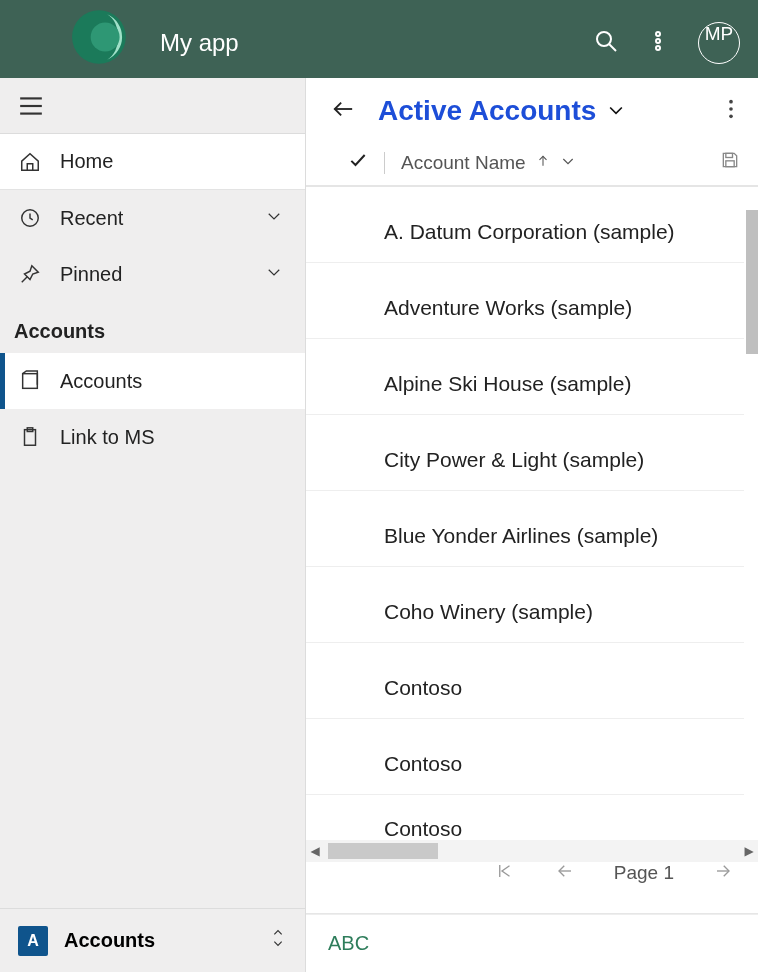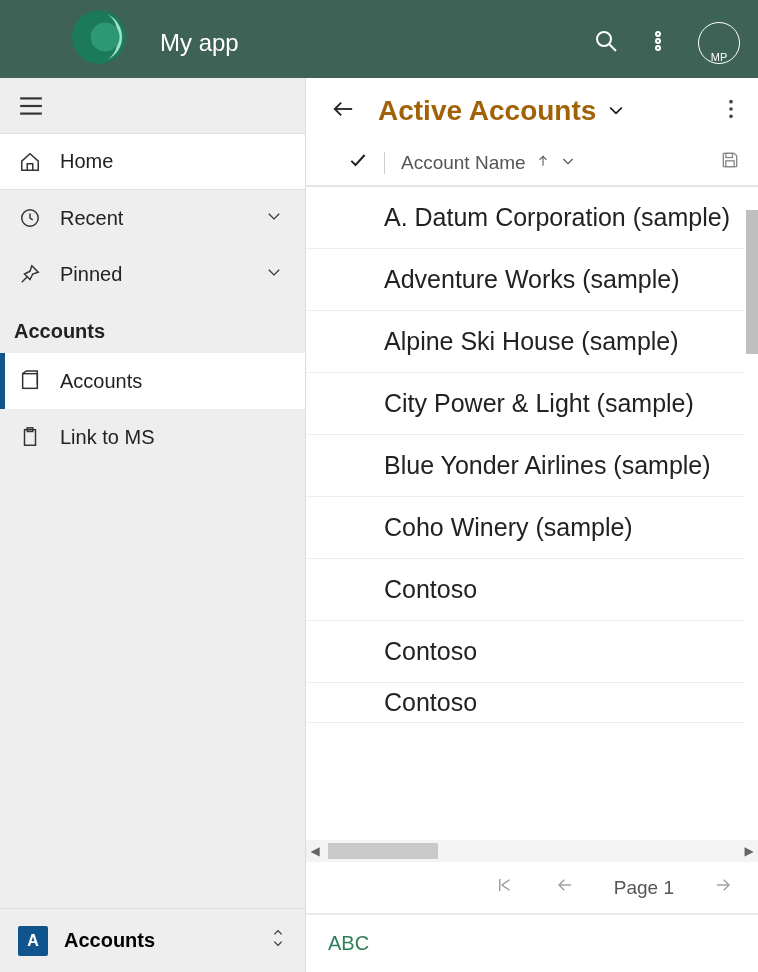--- a/index.html
+++ b/index.html
@@ -31,22 +31,22 @@
     margin-left: auto;
     display: flex;
     align-items: center;
     gap: 28px;
   }
   .search-icon svg, .more-v svg { width: 24px; height: 24px; stroke: #fff; fill: none; stroke-width: 2; }
   .avatar {
     width: 42px; height: 42px;
     border: 1.5px solid #fff;
     border-radius: 50%;
-    display: flex; align-items: flex-end; justify-content: center;
-    font-size: 11px;
+    display: flex; align-items: flex-start; justify-content: center;
+    font-size: 19px;
     font-weight: 400;
   }
 
   
   .body {
     display: flex;
     height: calc(972px - 78px);
   }
 
   
@@ -131,21 +131,21 @@
     height: 66px;
     display: flex;
     align-items: center;
     padding: 0 24px;
     gap: 22px;
   }
   .back svg { width: 26px; height: 22px; stroke:#222; stroke-width:2; fill:none; }
   .view-title {
     font-size: 28px;
     font-weight: 700;
-    color: #a16207;
+    color: #1d4ed8;
     display:flex; align-items:center; gap:10px;
   }
   .view-title .chev svg { width:20px; height:20px; stroke:#111; stroke-width:2; fill:none; }
   .view-more { margin-left:auto; }
   .view-more svg { width:6px; height:22px; }
 
   .groupby-row {
     display: flex;
     align-items: center;
     gap: 14px;
@@ -188,43 +188,43 @@
   }
   .list {
     position:absolute; left:0; right:14px; top:0; bottom:0;
     overflow:hidden;
   }
   .row {
     height: 62px;
     display: flex;
     align-items: center;
     padding-left: 78px;
-    font-size: 25px;
+    font-size: 21px;
     color: #222;
     border-bottom: 1px solid #eee;
+    margin-top: 14px;
   }
   .vscroll {
     position:absolute; right:0; top:0; width:12px; height:58%;
     display:flex; flex-direction:column;
   }
   .vscroll .thumb{ background:#bfbfbf; height:38%; }
 
   .hscroll {
     height: 22px;
     background:#f3f3f3;
     position:relative;
     display:flex; align-items:center;
   }
   .hscroll .arrow{ width:18px; text-align:center; color:#666; font-size:12px;}
   .hscroll .thumb{ position:absolute; left:22px; height:16px; top:3px; width:110px; background:#c9c9c9;}
 
   .pager {
     height: 52px;
     display:flex;
-    align-items:center;
     justify-content:flex-end;
     gap: 38px;
     padding: 0 24px;
     font-size: 19px;
     color:#555;
     border-bottom:1px solid #e6e6e6;
   }
   .pager .nav svg{width:22px;height:18px;stroke:#999;stroke-width:1.8;fill:none;}
 
   .footer {

